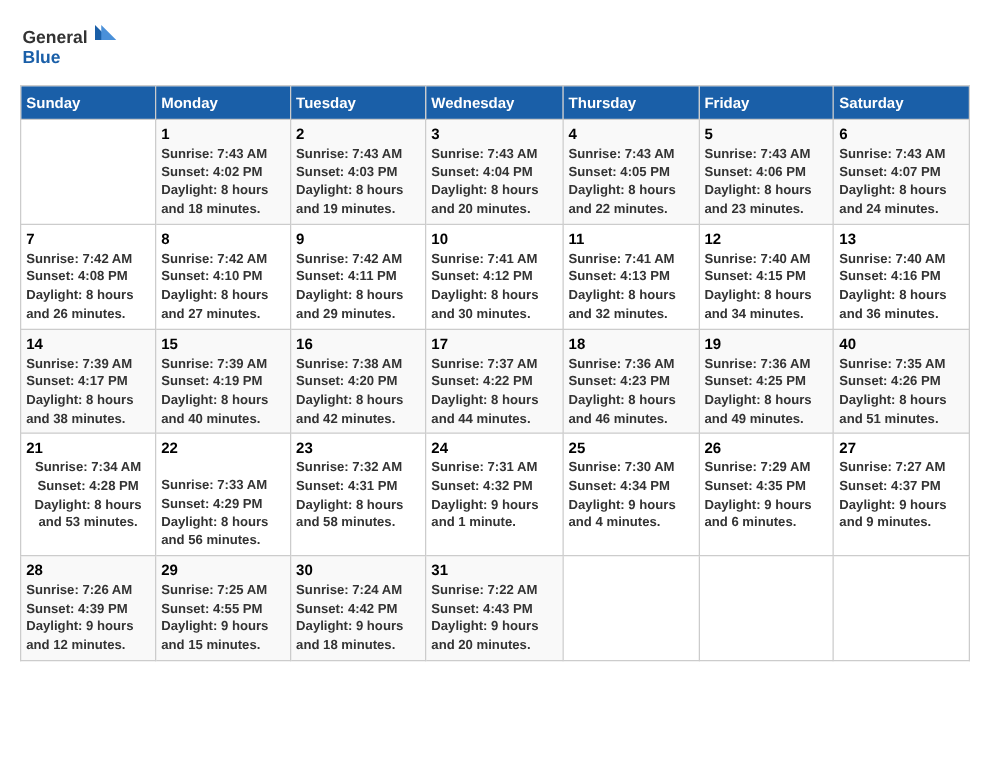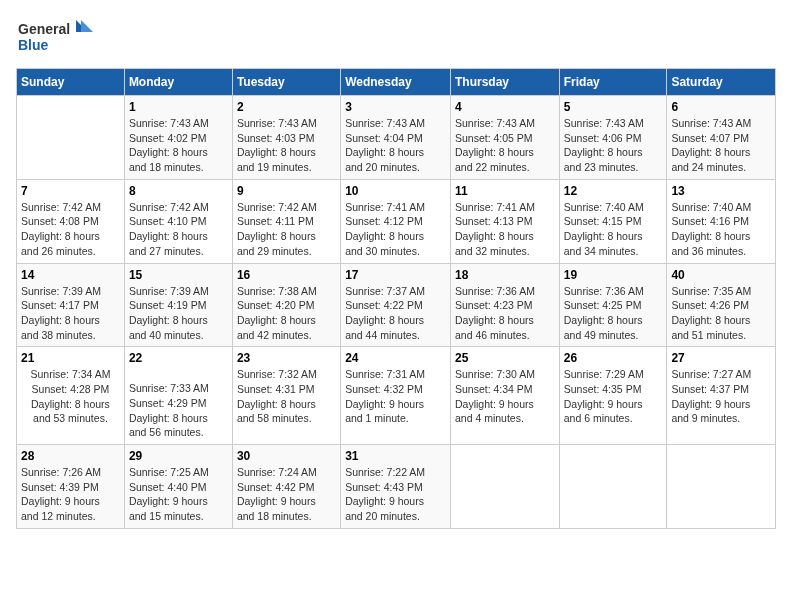--- a/index.html
+++ b/index.html
@@ -66,20 +66,21 @@
     .day-number {
       font-weight: bold;
       font-size: 12px;
       margin-bottom: 2px;
       display: block;
     }
     .day-info {
       color: #333;
       line-height: 1.4;
       font-size: 10.5px;
+      font-weight: bold;
     }
     .empty-cell {
       background: #fff !important;
     }
   </style>
 </head>
 <body>
 
 <div class="header-section">
   <div class="logo">
@@ -311,21 +312,21 @@
         <td>
           <span class="day-number">28</span>
           <div class="day-info" style="white-space: pre-line;">Sunrise: 7:26 AM
 Sunset: 4:39 PM
 Daylight: 9 hours
 and 12 minutes.</div>
         </td>
         <td>
           <span class="day-number">29</span>
           <div class="day-info" style="white-space: pre-line;">Sunrise: 7:25 AM
-Sunset: 4:40 PM
+Sunset: 4:55 PM
 Daylight: 9 hours
 and 15 minutes.</div>
         </td>
         <td>
           <span class="day-number">30</span>
           <div class="day-info" style="white-space: pre-line;">Sunrise: 7:24 AM
 Sunset: 4:42 PM
 Daylight: 9 hours
 and 18 minutes.</div>
         </td>

